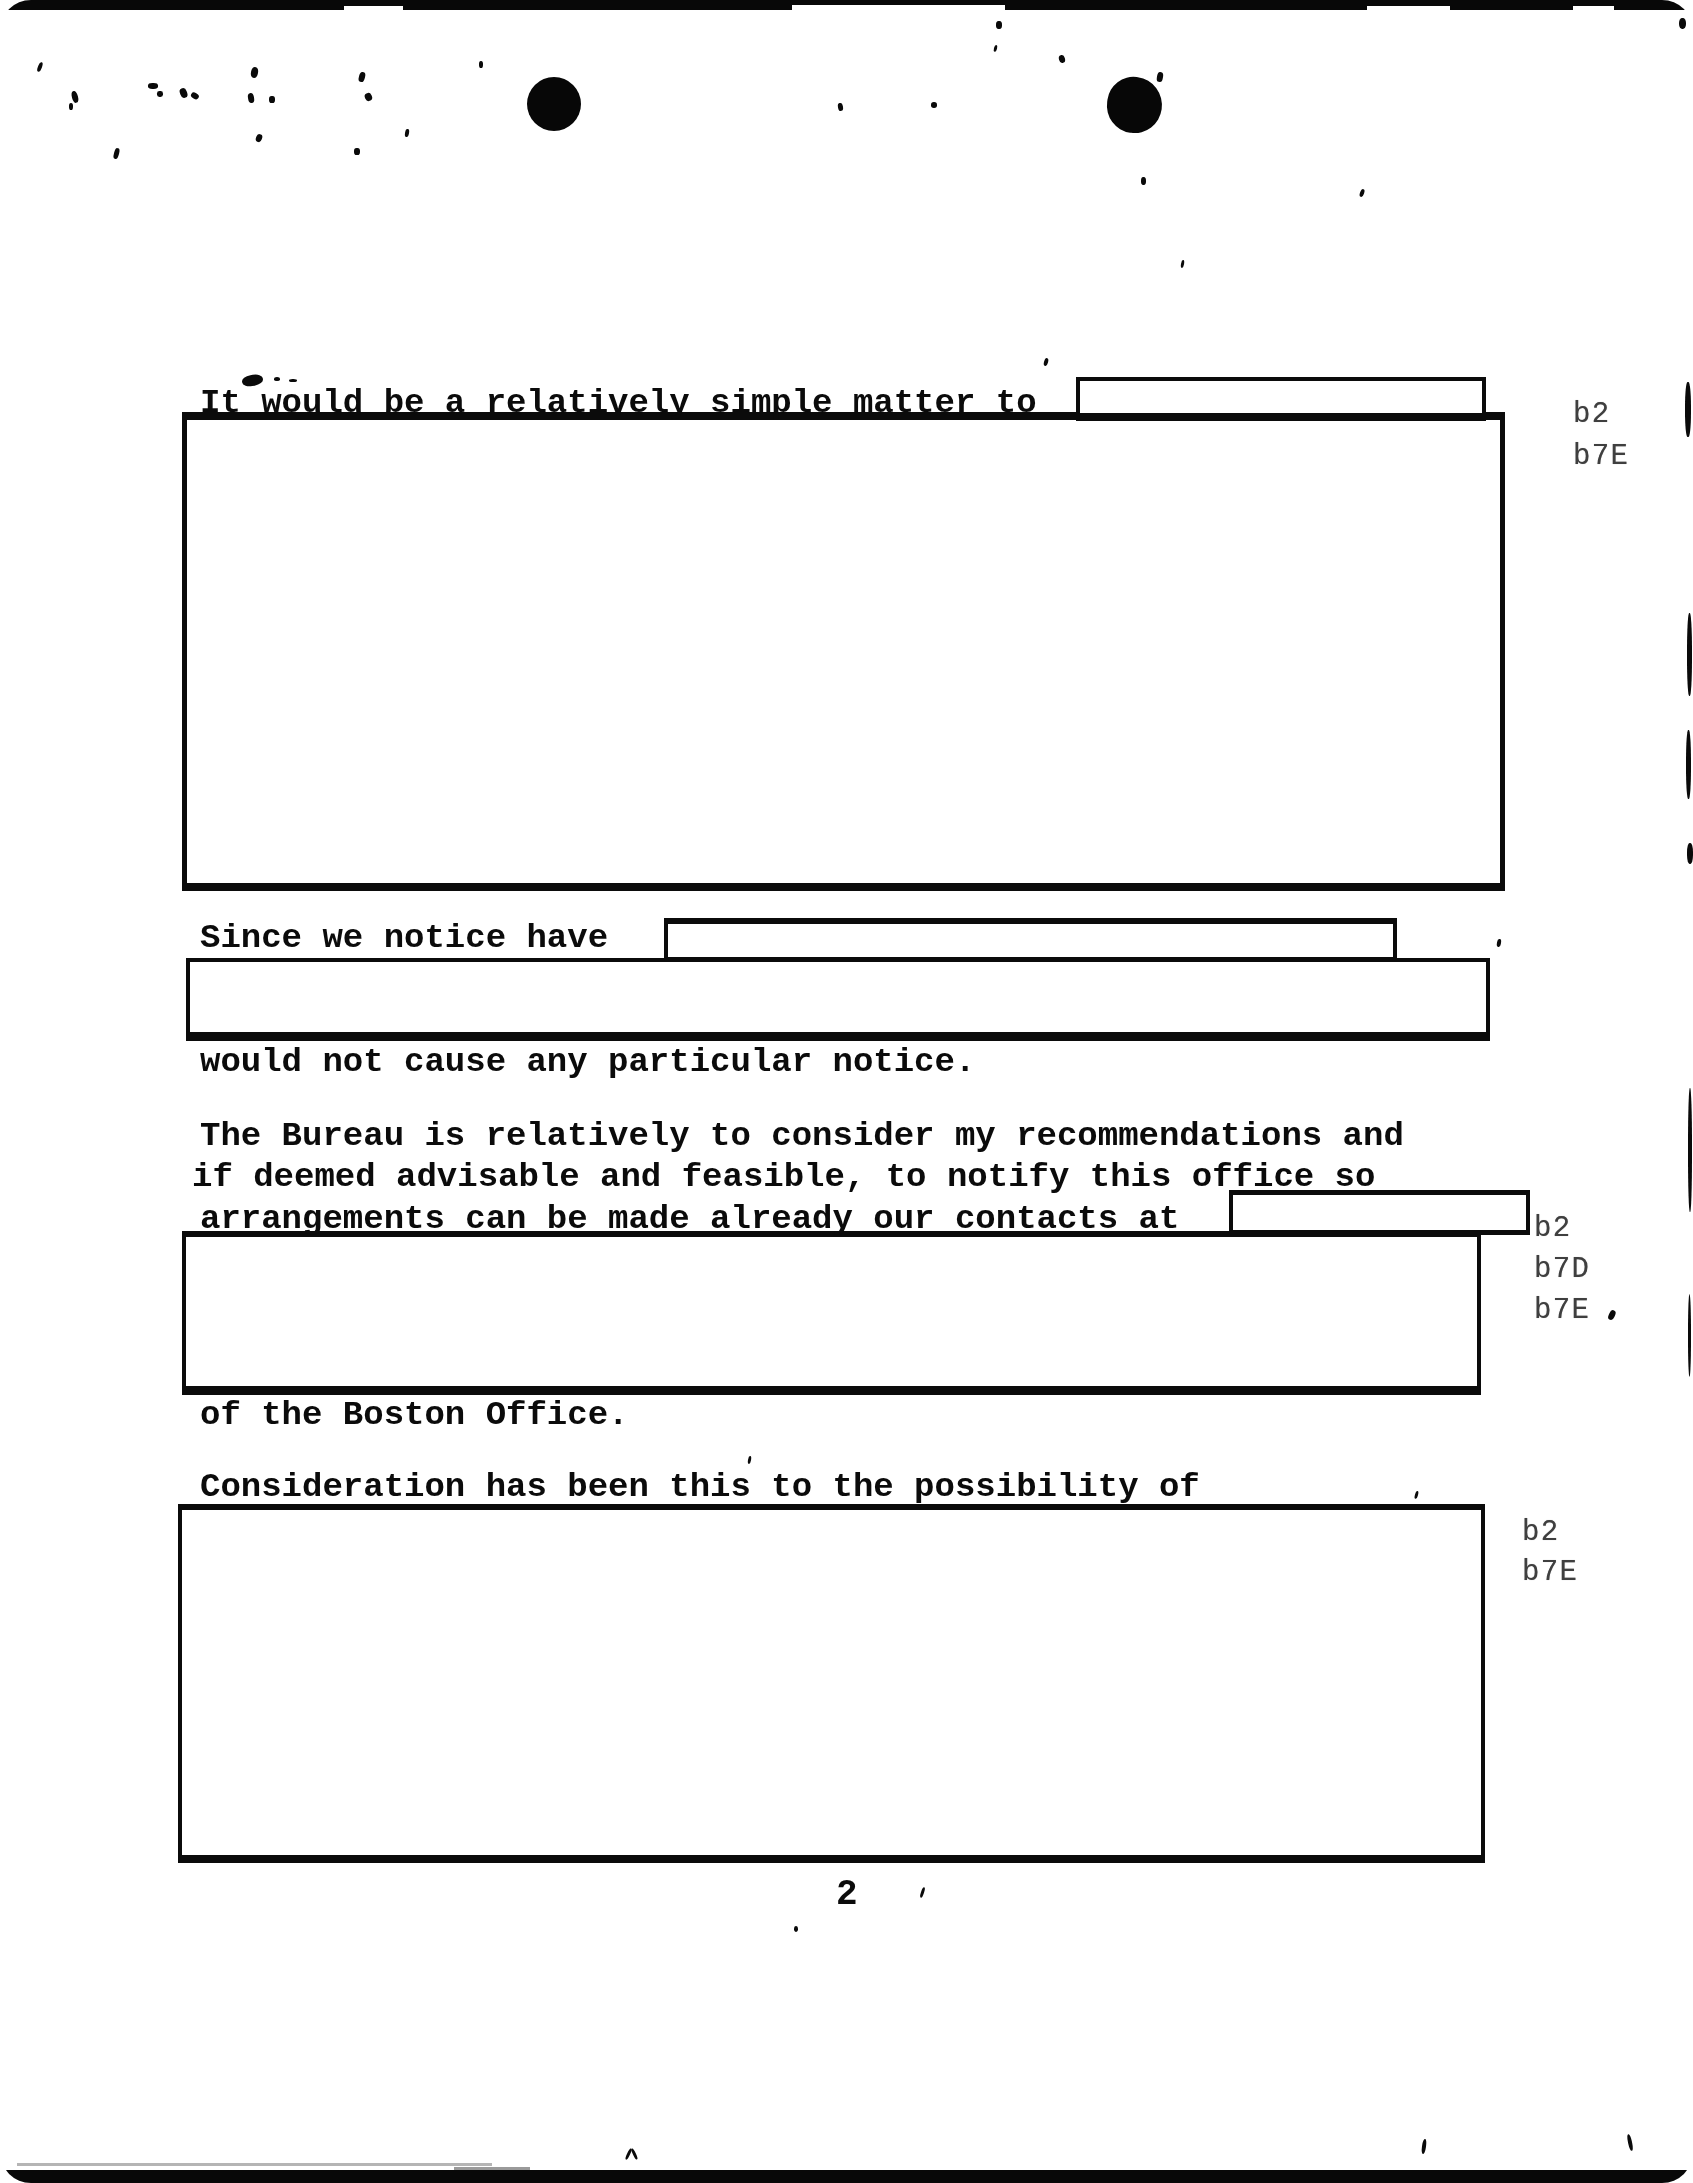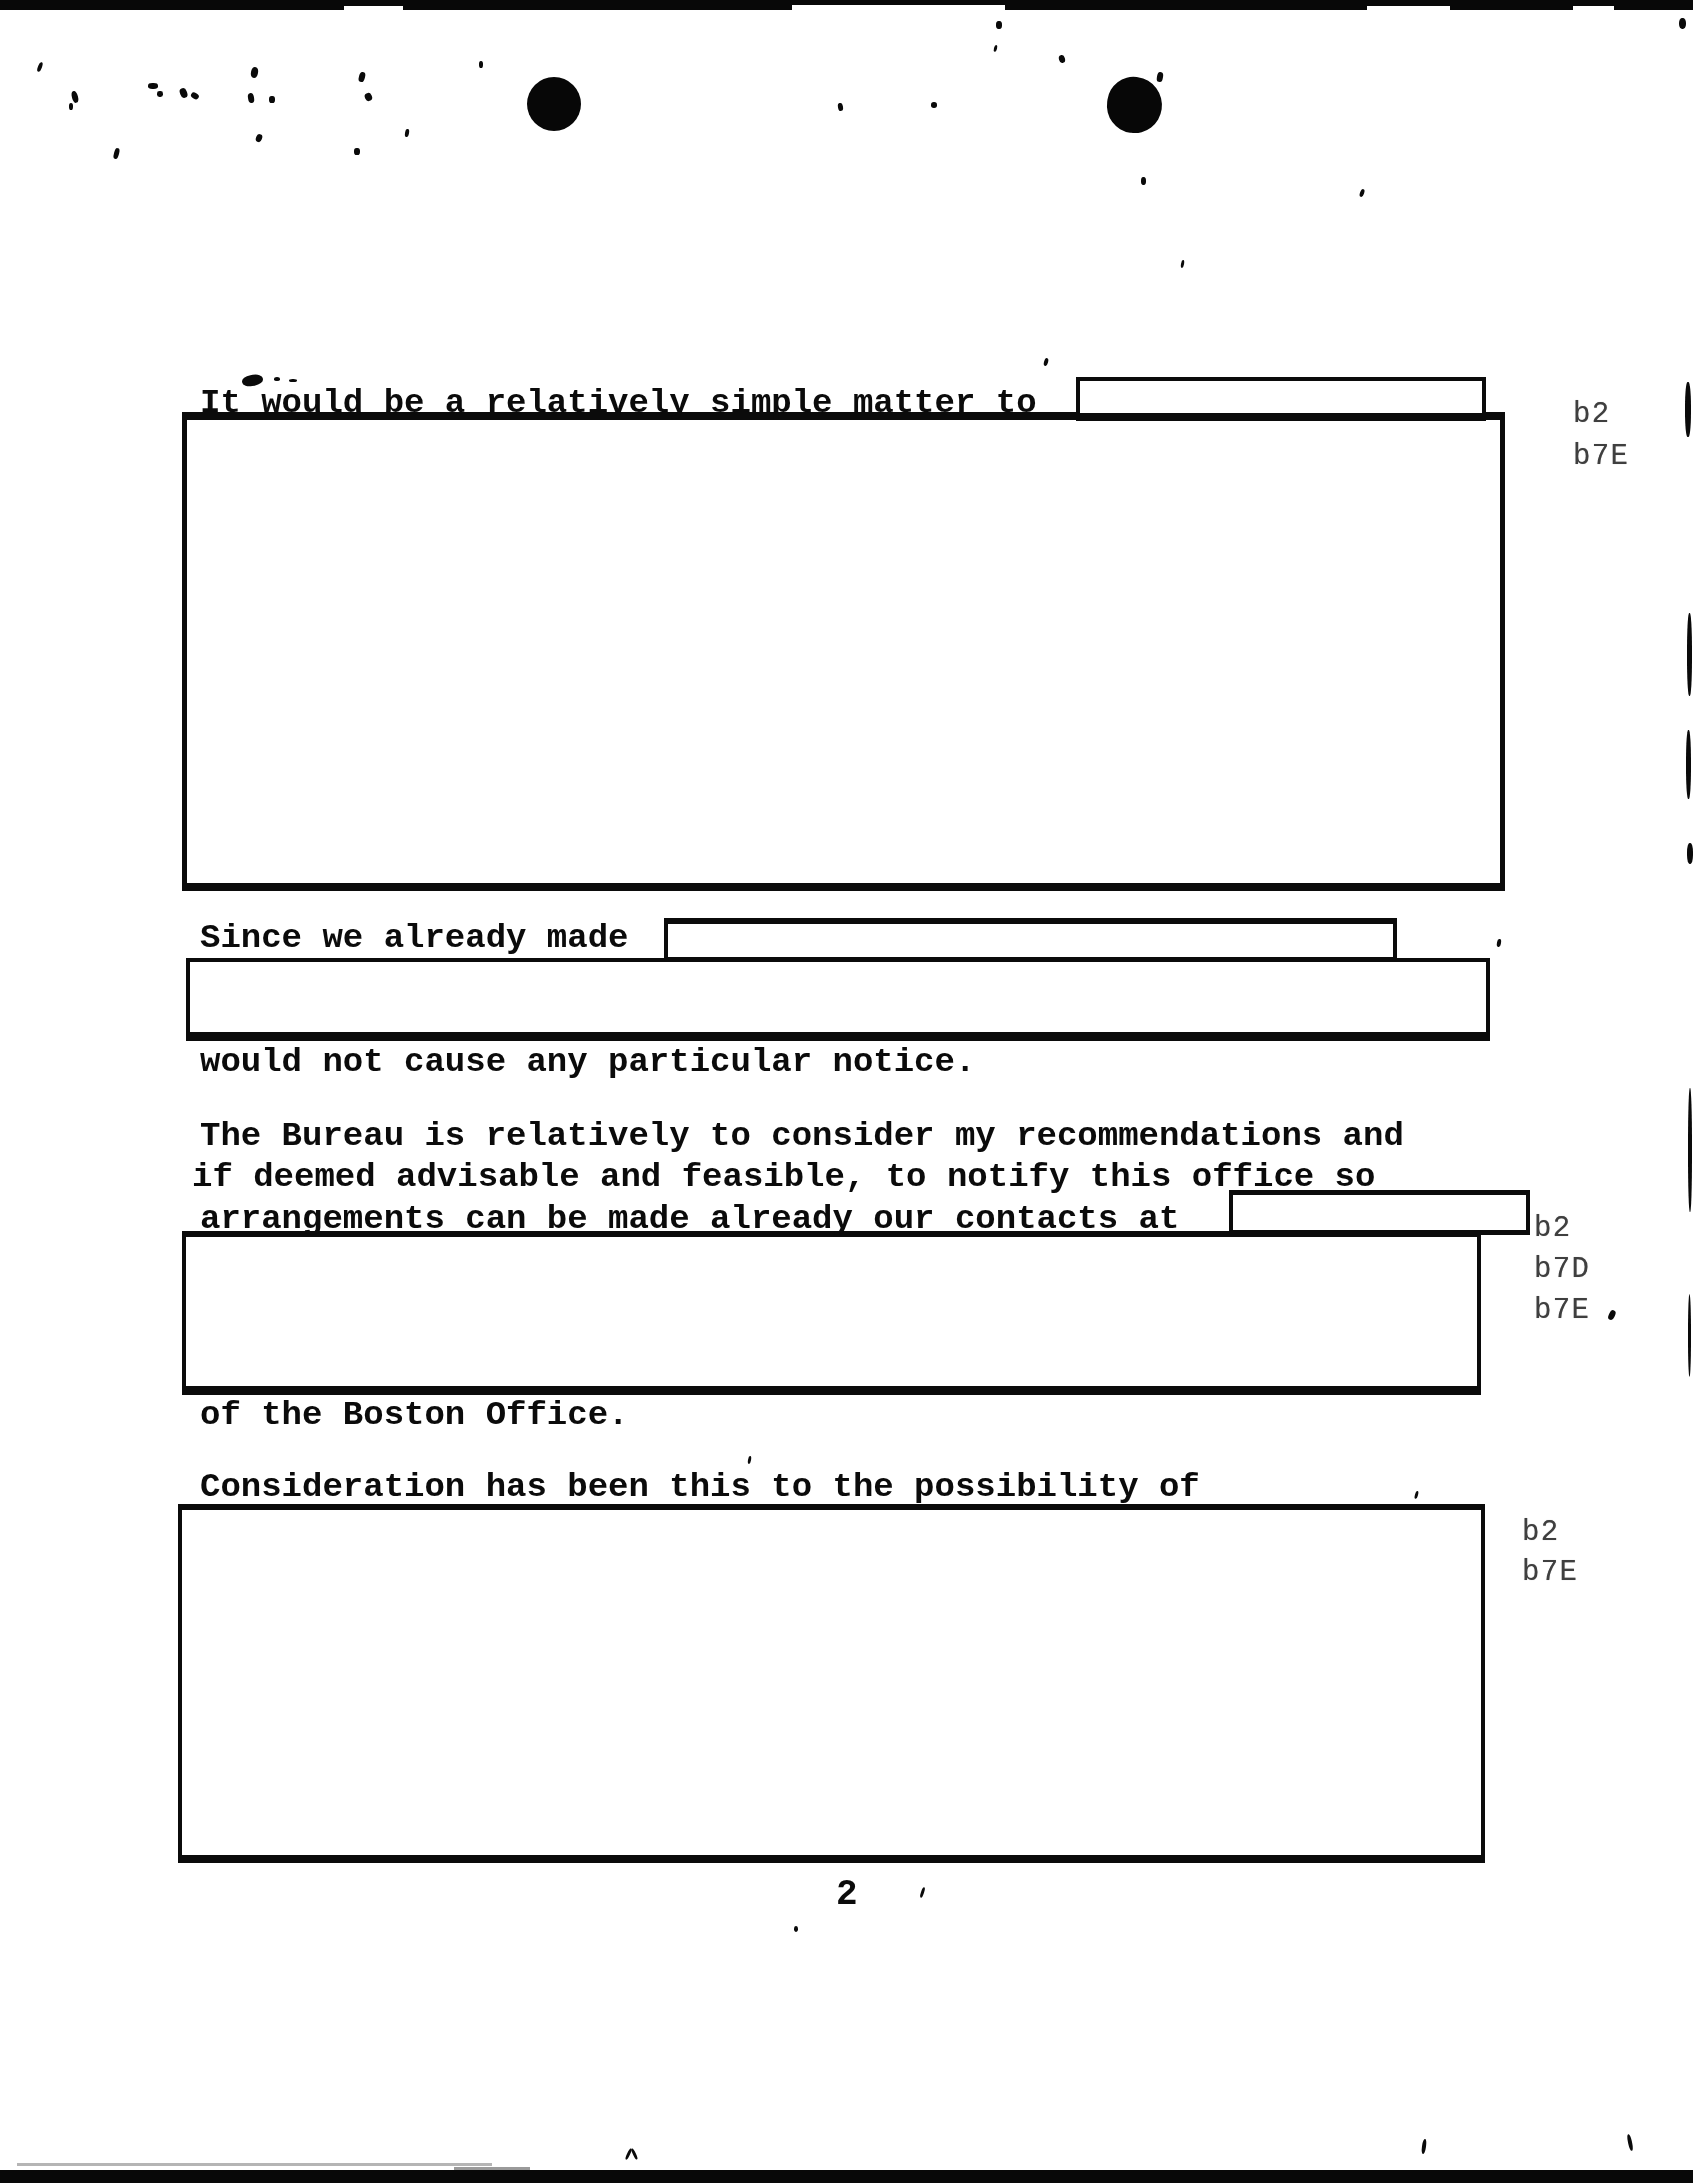--- a/index.html
+++ b/index.html
@@ -1,19 +1,20 @@
 <!DOCTYPE html>
 <html style="font-size:11px"><head>
 <meta charset="utf-8">
 <style>
   html,body { margin:0; padding:0; background:#ffffff; }
   .page {
     position:relative; width:1693px; height:2183px;
     background:#ffffff; overflow:hidden;
     font-family:"Liberation Mono","DejaVu Sans Mono",monospace;
+    border-radius:31px;
   }
   
   .bar { position:absolute; left:0; width:1693px; background:#080808; }
   .top-bar { top:0; height:10.3px; }
   .bottom-bar { top:2170px; height:13.8px; }
   .bar-gap { position:absolute; background:#ffffff; }
   .gap1 { left:344px; top:6.2px;  width:59px;  height:4.1px; }
   .gap2 { left:792px; top:4.8px; width:213px; height:5.5px; }
   .gap3 { left:1367px; top:6.2px; width:83px; height:4.1px; }
   .gap4 { left:1573px; top:5.5px; width:41px;  height:4.8px; }
@@ -84,21 +85,21 @@
 
   <div class="rbox box1-large"></div>
   <div class="rbox box1-inline"></div>
   <div class="rbox box3"></div>
   <div class="rbox box2-inline"></div>
   <div class="rbox box5"></div>
   <div class="rbox box4-inline"></div>
   <div class="rbox box6"></div>
 
   <div class="txt e-it">It would be a relatively simple matter to</div>
-  <div class="txt e-since">Since we already made</div>
+  <div class="txt e-since">Since we notice have</div>
   <div class="txt e-notice">would not cause any particular notice.</div>
   <div class="txt e-b1">The Bureau is relatively to consider my recommendations and</div>
   <div class="txt e-b2">if deemed advisable and feasible, to notify this office so</div>
   <div class="txt e-b3">arrangements can be made already our contacts at</div>
   <div class="txt e-boston">of the Boston Office.</div>
   <div class="txt e-consid">Consideration has been this to the possibility of</div>
   <div class="txt e-pageno">2</div>
 
   <div class="code codes-1">
     <div>b2</div>

